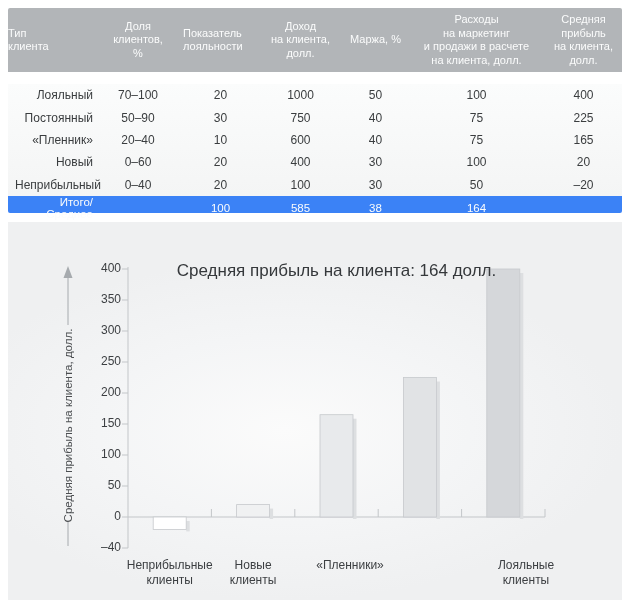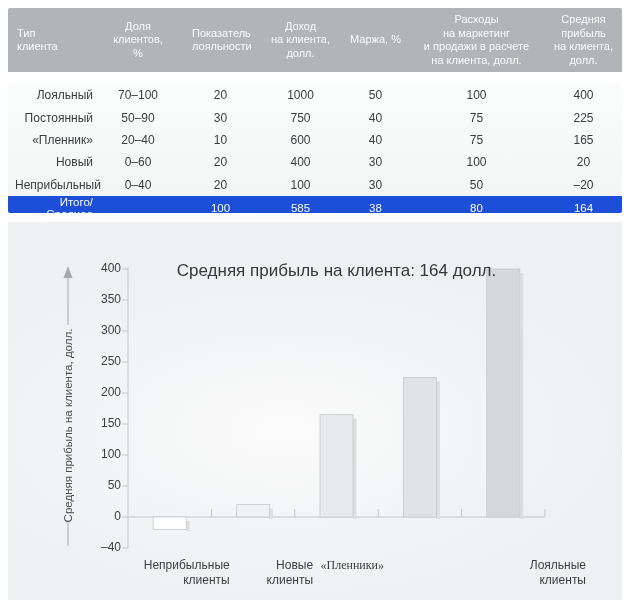--- a/index.html
+++ b/index.html
@@ -11,27 +11,27 @@
   .frame { position:absolute; left:8px; top:8px; width:614px; }
 
   
   .grid { display:grid; grid-template-columns:85px 90px 75px 85px 65px 137px 77px; }
   .thead {
     background:#b2b5b8; color:#fbfcfc; min-height:64px;
     align-items:center; font-size:11px; line-height:13.5px;
     border-radius:2px 2px 0 0;
   }
   .hc { text-align:center; padding:4px 2px; white-space:pre-line; }
-  .hc.left { text-align:left; padding-left:9px; }
+  .hc.left { text-align:left; padding-left:0; }
   .tbody { margin-top:12px; background:linear-gradient(180deg,#fbfcfc 0%,#f4f5f5 100%); }
   .row { height:22.4px; align-items:center; font-size:12px; color:#3a3d3f; }
   .cell { text-align:center; }
   .cell.left { text-align:right; padding-left:7px; }
   .tfoot {
-    background:#1d4ed8; color:#fbfcfc; height:17px; align-items:center;
+    background:#3b82f6; color:#fbfcfc; height:17px; align-items:center;
     font-size:11.5px; border-radius:0 0 2px 2px;
   }
   .tfoot .cell.left { padding-left:7px; }
 
   
   .chart {
     position:relative; margin-top:9px; width:614px; height:378px;
     background:radial-gradient(ellipse 55% 45% at 45% 55%, #fbfbfb 0%, #f4f5f6 55%, #eff0f1 100%);
   }
   svg.plot { position:absolute; left:0; top:0; }
@@ -45,21 +45,21 @@
     font-size:11.5px; color:#4b4e51; white-space:nowrap;
   }
   .ytick-label {
     position:absolute; left:69px; width:44px; height:16px; text-align:right;
     font-size:12px; color:#3c3f42;
   }
   .cat-label {
     position:absolute; top:336px; width:120px; text-align:center;
     font-size:12px; line-height:15.5px; color:#3c3f42;
   }
-  .cat-label div { white-space:nowrap;text-align:right; }
+  .cat-label div { white-space:nowrap; }
 </style>
 </head>
 <body>
 
 <div class="frame">
   <div class="grid thead" id="hdr">
       <div class="hc left">Тип
 клиента</div>
       <div class="hc">Доля
 клиентов,
@@ -125,21 +125,20 @@
         <div class="cell">50</div>
         <div class="cell">–20</div>
       </div>
     </div>
   <div class="grid tfoot" id="foot">
       <div class="cell left">Итого/Среднее</div>
       <div class="cell"></div>
       <div class="cell">100</div>
       <div class="cell">585</div>
       <div class="cell">38</div>
-      <div class="cell">80</div>
       <div class="cell">164</div>
     </div>
 
   <div class="chart" id="chart">
     <svg class="plot" id="plot" width="614" height="378" viewBox="0 0 614 378">
         <line x1="120" y1="45" x2="120" y2="326" stroke="#c3c6c9" stroke-width="1"></line>
         <line x1="114" y1="47" x2="120" y2="47" stroke="#c3c6c9" stroke-width="1"></line>
         <line x1="114" y1="78" x2="120" y2="78" stroke="#c3c6c9" stroke-width="1"></line>
         <line x1="114" y1="109" x2="120" y2="109" stroke="#c3c6c9" stroke-width="1"></line>
         <line x1="114" y1="140" x2="120" y2="140" stroke="#c3c6c9" stroke-width="1"></line>
@@ -182,21 +181,21 @@
       <div class="ytick-label" style="top: 287px;">0</div>
       <div class="ytick-label" style="top: 318px;">–40</div>
       <div class="cat-label" style="left: 101.7px;">
         <div class="">Неприбыльные</div>
         <div class="">клиенты</div>
       </div>
       <div class="cat-label" style="left: 185.1px;">
         <div class="">Новые</div>
         <div class="">клиенты</div>
       </div>
-      <div class="cat-label" style="left: 256px; font-family: Liberation Serif, serif;">
+      <div class="cat-label" style="left: 282px;">
         <div class="">«Пленники»</div>
       </div>
       <div class="cat-label" style="left: 351.9px; margin-top: 48px;">
         <div class="">Постоянные</div>
         <div class="">клиенты</div>
       </div>
       <div class="cat-label" style="left: 458px;">
         <div class="">Лояльные</div>
         <div class="">клиенты</div>
       </div>

